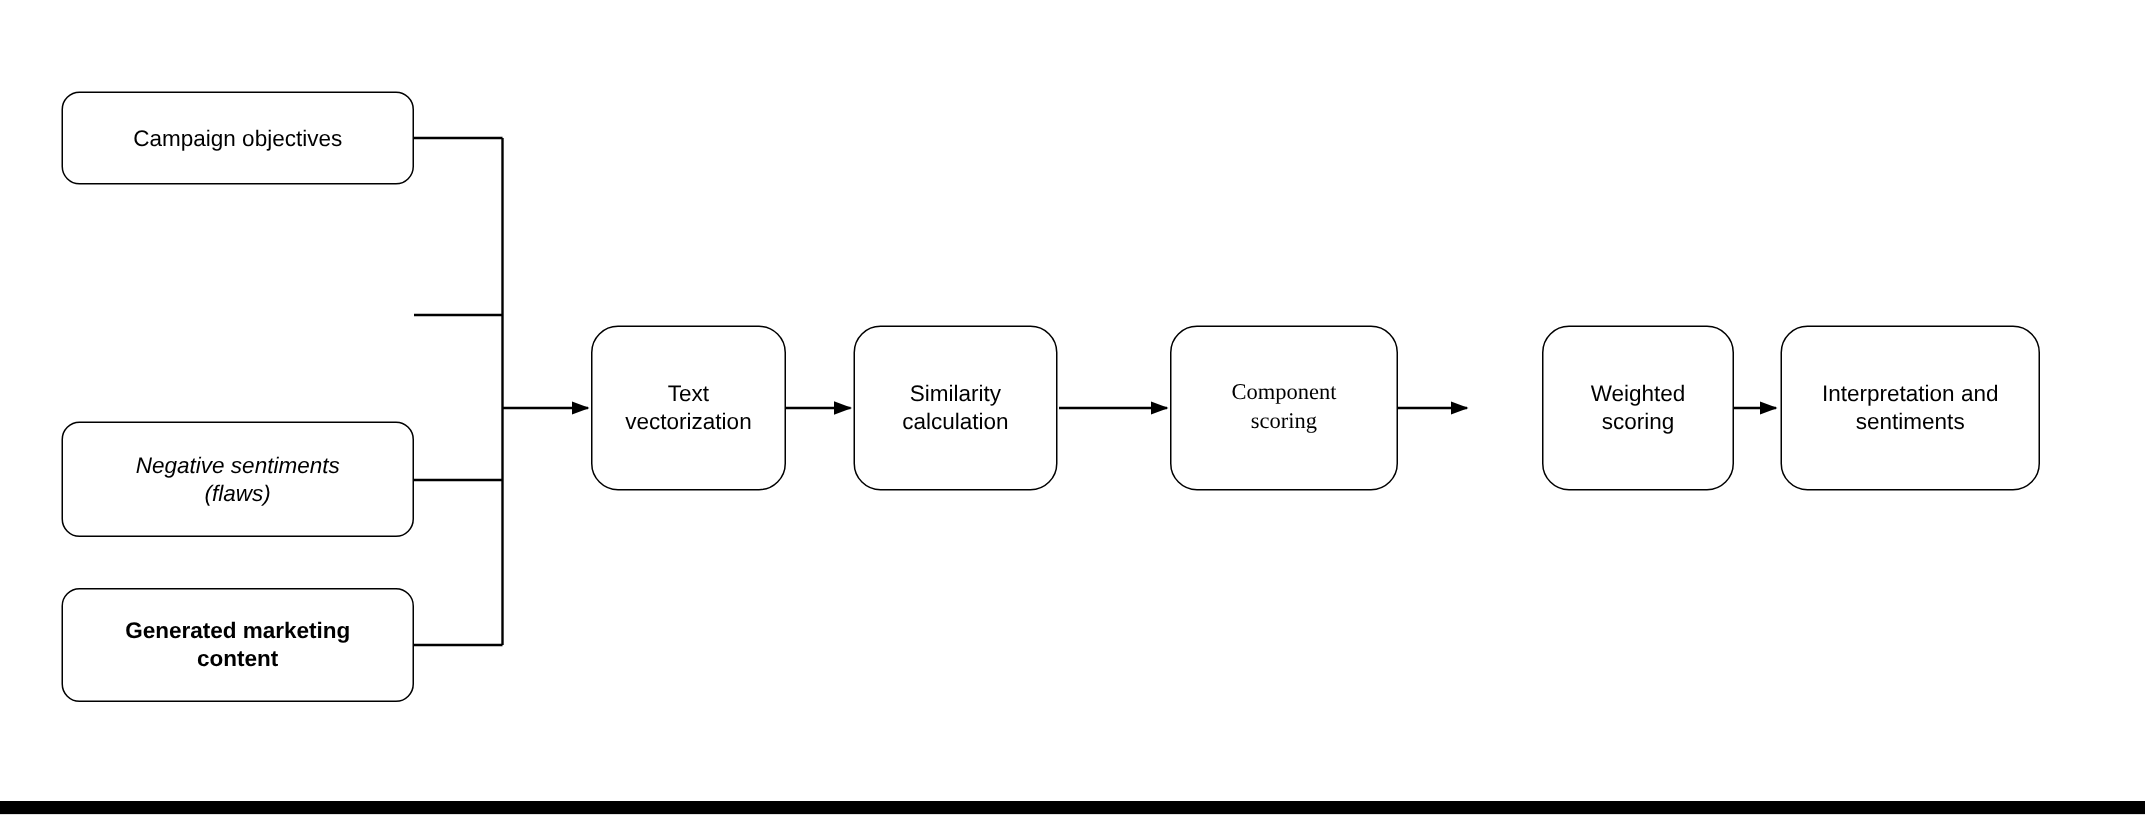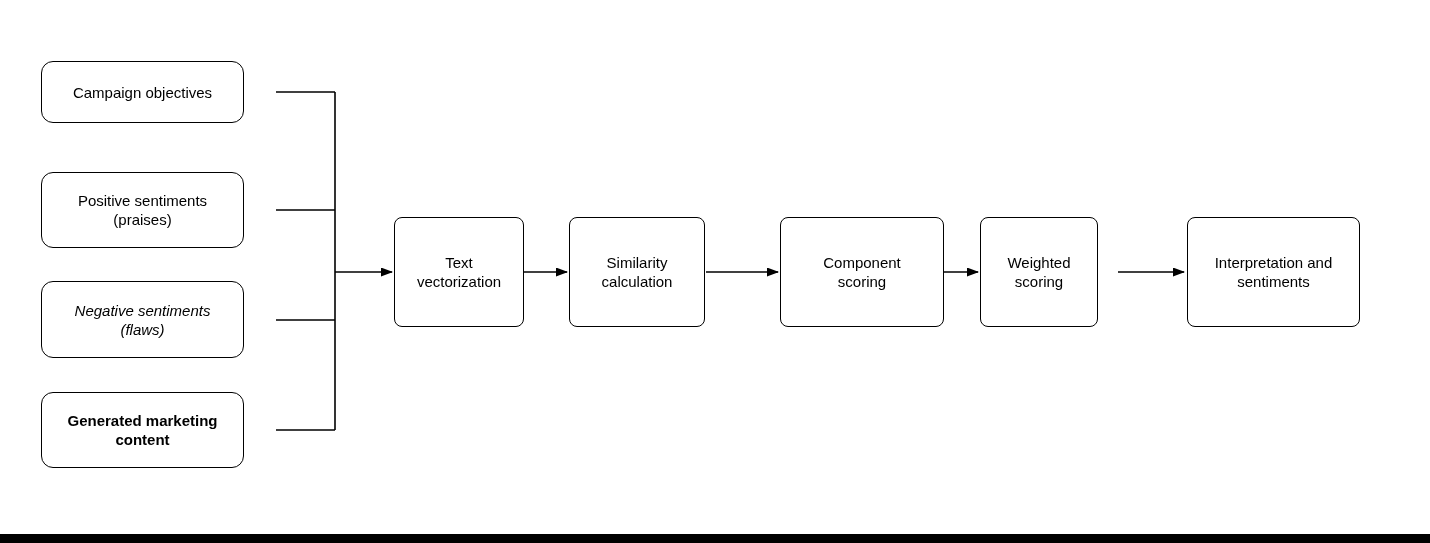--- a/index.html
+++ b/index.html
@@ -36,27 +36,27 @@
     font-size: 15px;
     line-height: 19px;
   }
   .node span {
     white-space: pre-line;
     display: block;
     padding: 0 4px;
   }
   .input-node {
     left: 41px;
-    width: 203px;
+    width: 235px;
     border-radius: 12px;
   }
   .process-node {
     top: 217px;
     height: 110px;
-    border-radius: 8px;
+    border-radius: 18px;
     justify-content: center;
   }
   .bottom-bar {
     position: absolute;
     left: 0;
     top: 534px;
     width: 1430px;
     height: 9px;
     background: #000000;
   }
@@ -83,46 +83,42 @@
     <path d="M335,272 H392" stroke="#000000" stroke-width="1.6" fill="none" marker-end="url(#arrowhead)"></path>
     <path d="M524,272 H567" stroke="#000000" stroke-width="1.6" fill="none" marker-end="url(#arrowhead)"></path>
     <path d="M706,272 H778" stroke="#000000" stroke-width="1.6" fill="none" marker-end="url(#arrowhead)"></path>
     <path d="M921,272 H978" stroke="#000000" stroke-width="1.6" fill="none" marker-end="url(#arrowhead)"></path>
     <path d="M1118,272 H1184" stroke="#000000" stroke-width="1.6" fill="none" marker-end="url(#arrowhead)"></path>
   </svg>
 
   <div class="node input-node" style="top:61px;  height:62px;">
     <span>Campaign objectives</span>
   </div>
-  <div class="node input-node" style="top:172px; height:76px;">
-    <span>Positive sentiments
-(praises)</span>
-  </div>
   <div class="node input-node" style="top:281px; height:77px;font-style:italic;">
     <span>Negative sentiments
 (flaws)</span>
   </div>
   <div class="node input-node" style="top:392px; height:76px;font-weight:bold;">
     <span>Generated marketing
 content</span>
   </div>
 
   <div class="node process-node" style="left:394px;  width:130px;">
     <span>Text
 vectorization</span>
   </div>
   <div class="node process-node" style="left:569px;  width:136px;">
     <span>Similarity
 calculation</span>
   </div>
-  <div class="node process-node" style="left:780px;  width:164px;">
+  <div class="node process-node" style="left:780px;  width:152px;font-family:Liberation Serif, serif;">
     <span>Component
 scoring</span>
   </div>
-  <div class="node process-node" style="left:980px;  width:118px;">
+  <div class="node process-node" style="left:1028px;  width:128px;">
     <span>Weighted
 scoring</span>
   </div>
   <div class="node process-node" style="left:1187px; width:173px;">
     <span>Interpretation and
 sentiments</span>
   </div>
 
   <div class="bottom-bar"></div>
 

